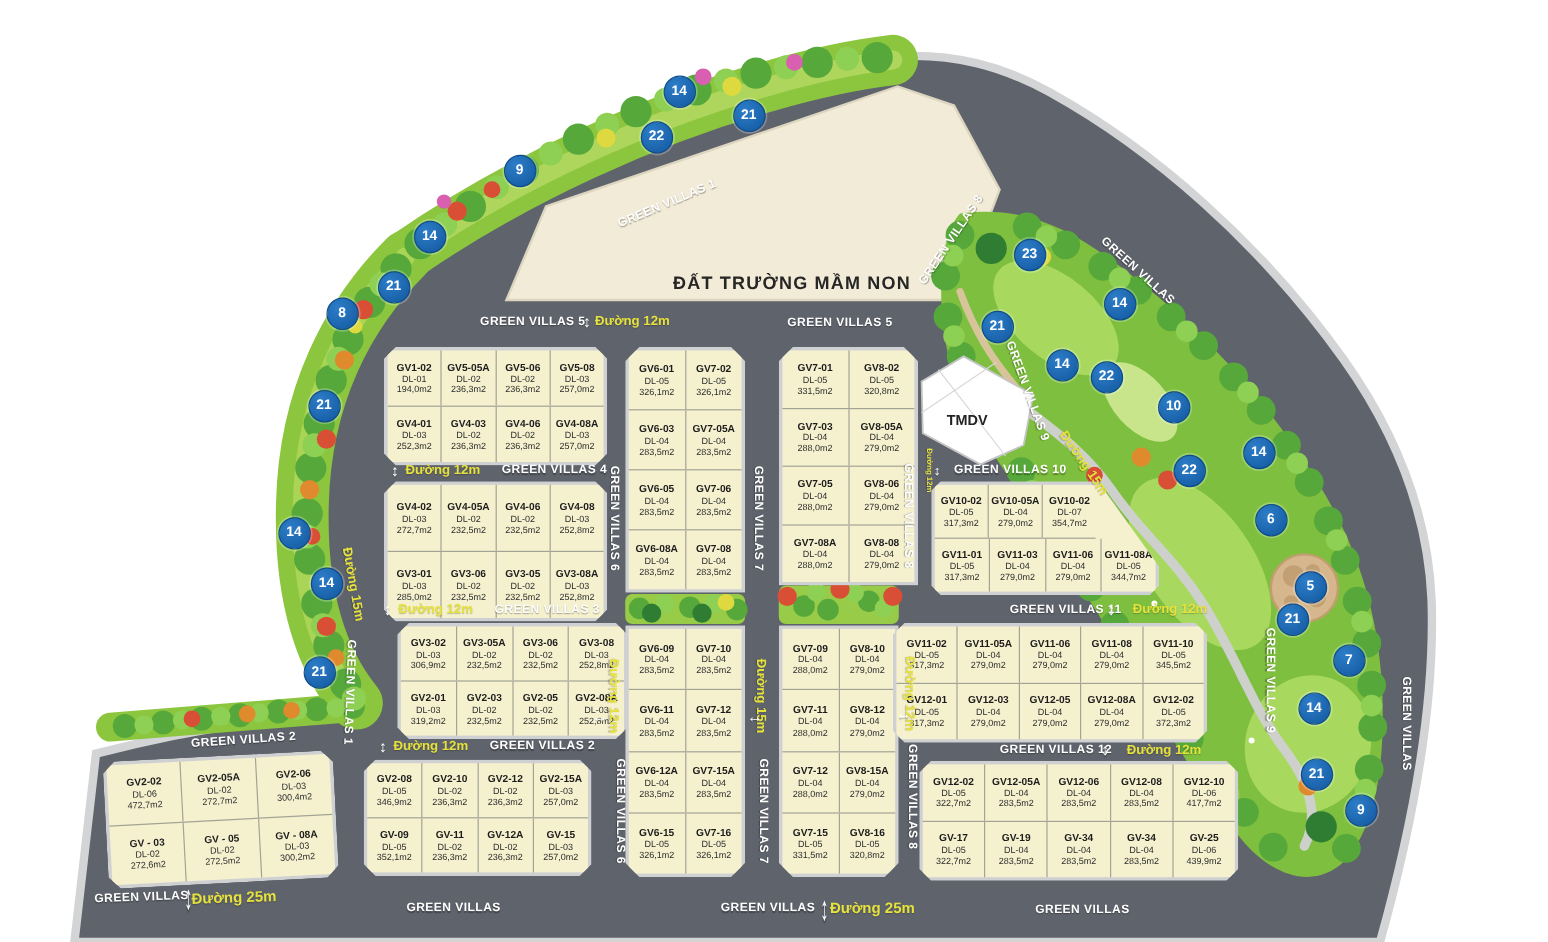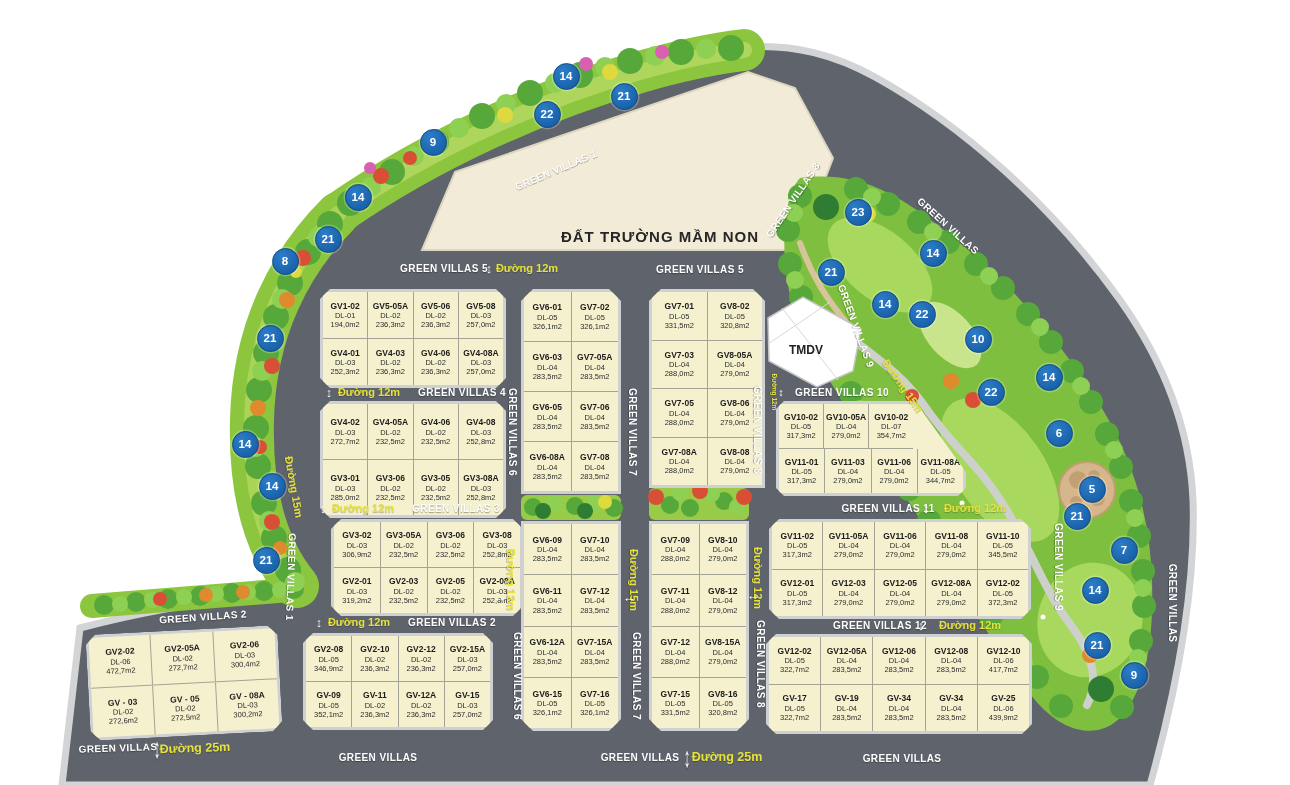--- a/index.html
+++ b/index.html
@@ -717,21 +717,21 @@
             <div class="lsub">279,0m2</div>
           </div>
           <div class="cell">
             <div class="lid">GV11-08A</div>
             <div class="lsub">DL-05</div>
             <div class="lsub">344,7m2</div>
           </div>
         </div>
       </div>
     </div>
-    <div class="blockw" style="left: 769px; top: 519px; width: 262px; height: 100px; clip-path: polygon(10px 0px, calc(100% - 10px) 0px, 100% 10px, 100% calc(100% - 10px), calc(100% - 10px) 100%, 10px 100%, 0px calc(100% - 10px), 0px 10px);">
+    <div class="blockw" style="left: 744px; top: 519px; width: 262px; height: 100px; clip-path: polygon(10px 0px, calc(100% - 10px) 0px, 100% 10px, 100% calc(100% - 10px), calc(100% - 10px) 100%, 10px 100%, 0px calc(100% - 10px), 0px 10px);">
       <div class="blk">
         <div class="brow">
           <div class="cell">
             <div class="lid">GV11-02</div>
             <div class="lsub">DL-05</div>
             <div class="lsub">317,3m2</div>
           </div>
           <div class="cell">
             <div class="lid">GV11-05A</div>
             <div class="lsub">DL-04</div>

